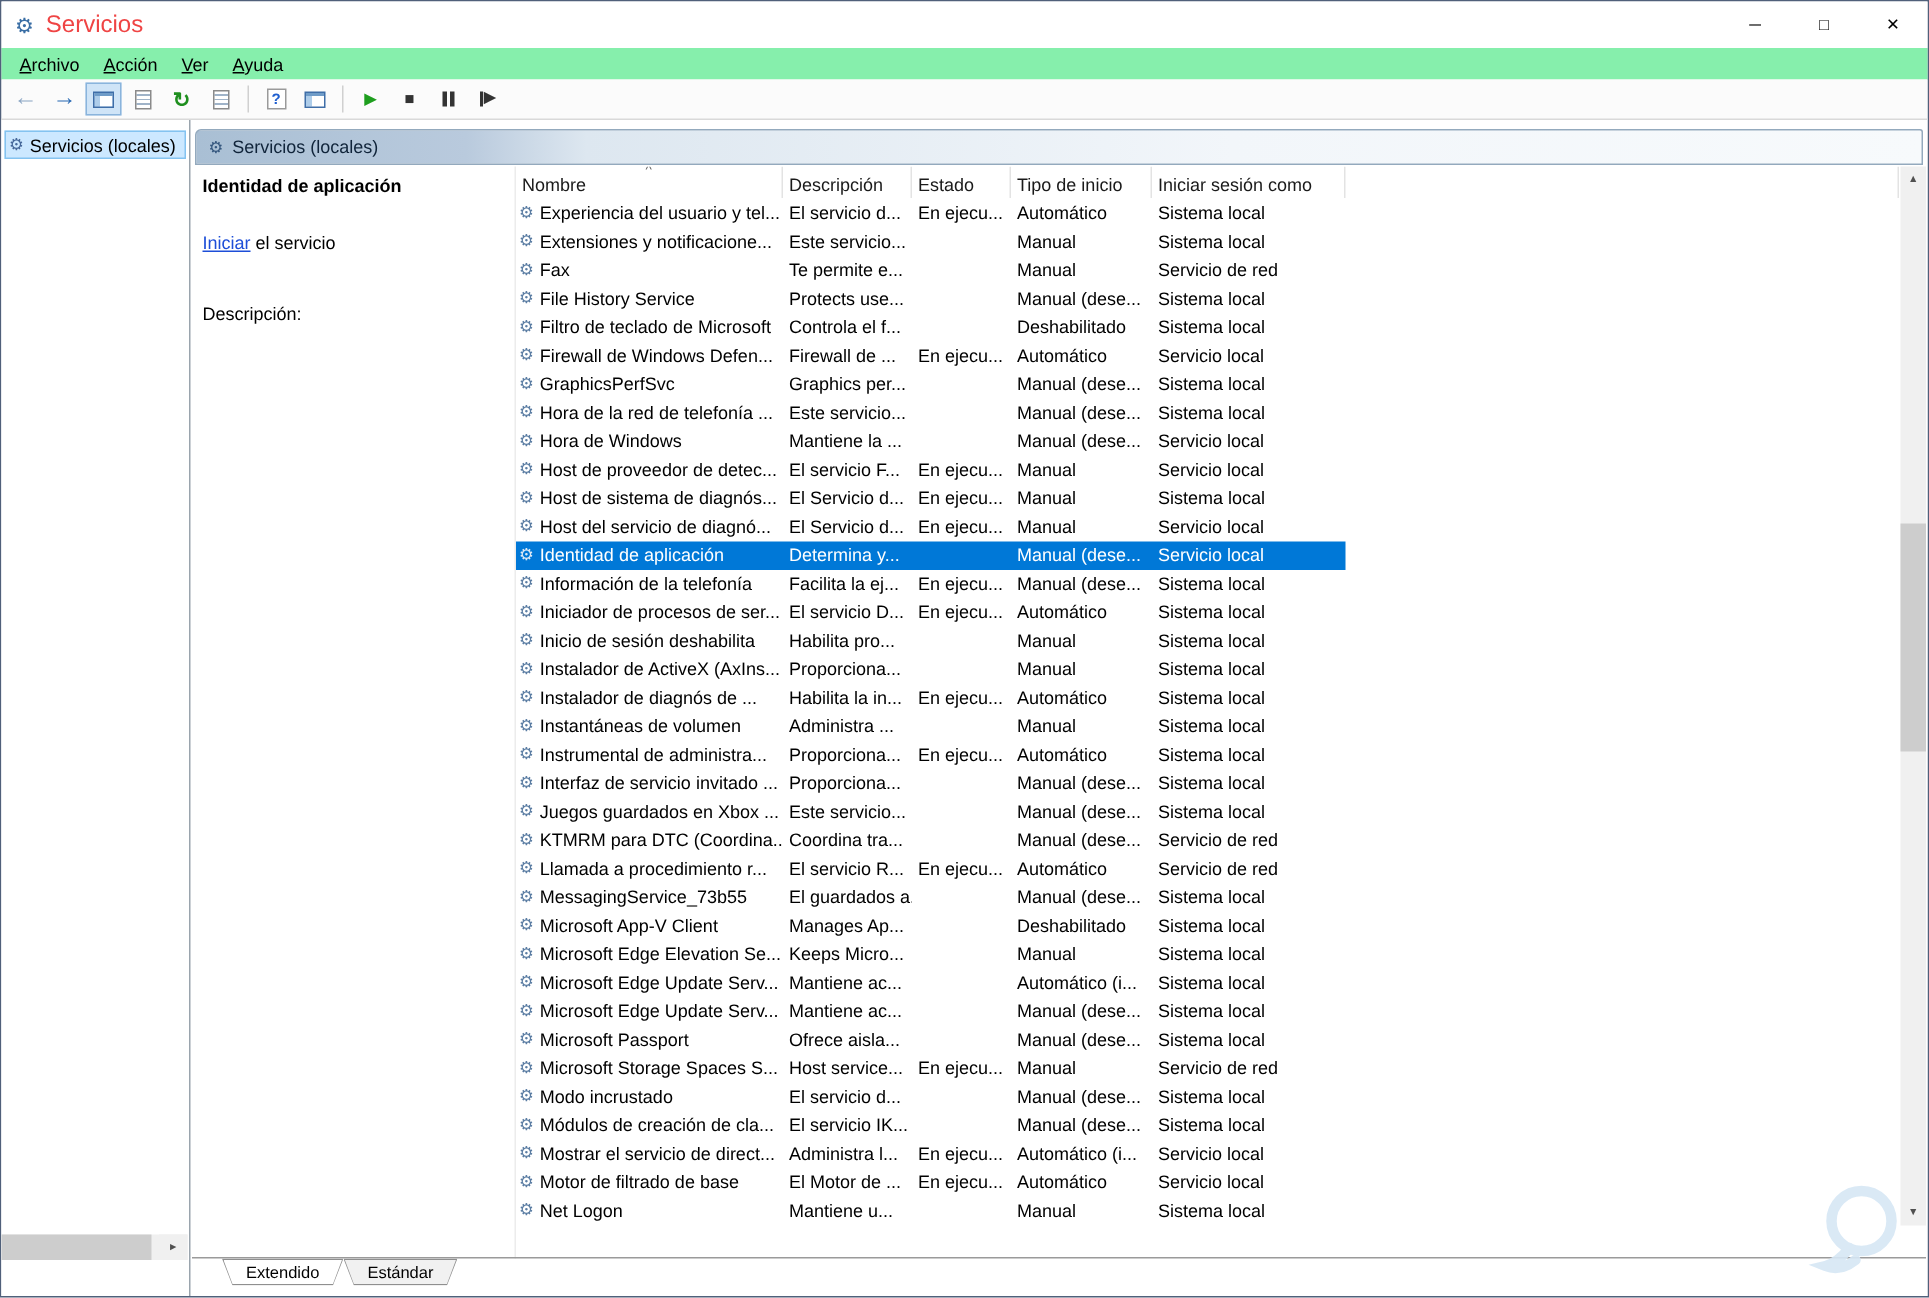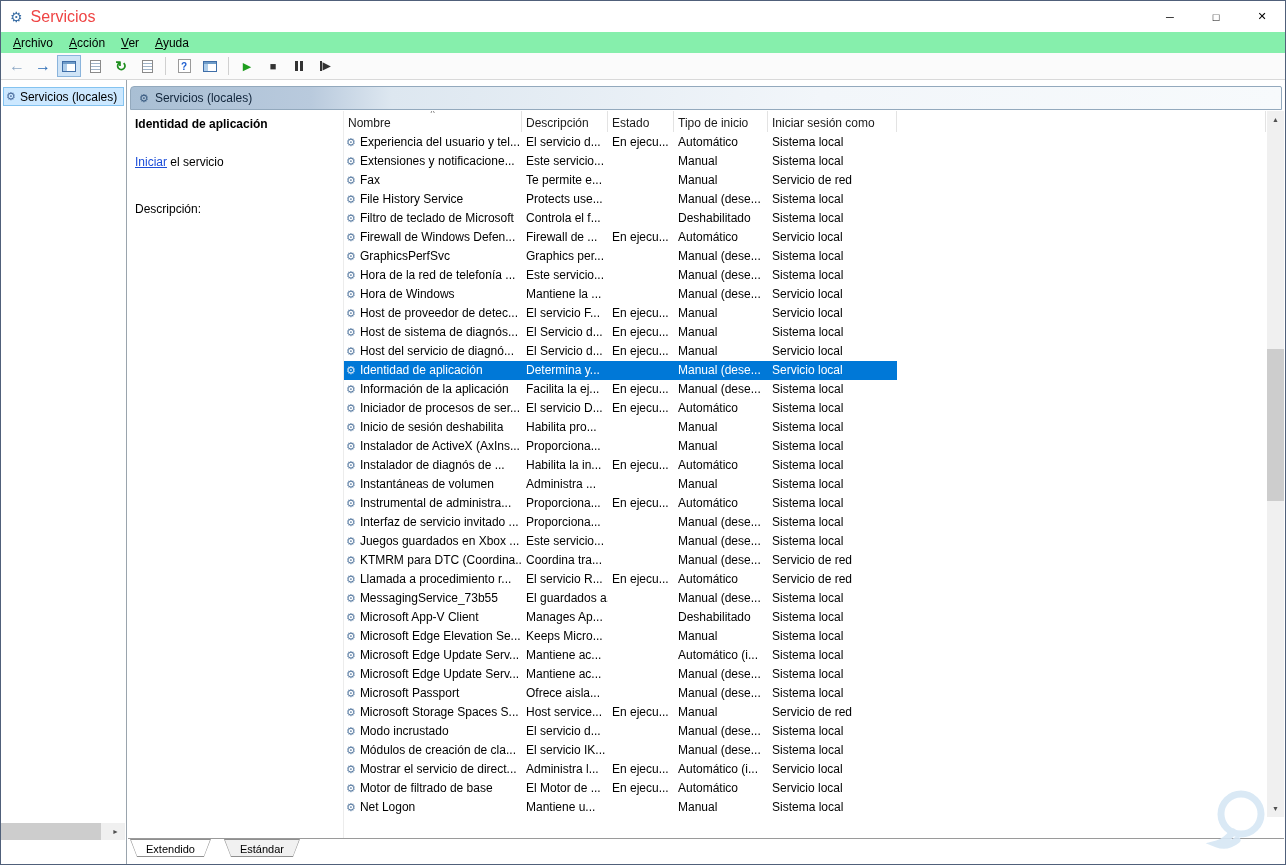--- a/index.html
+++ b/index.html
@@ -98,21 +98,21 @@
 
   
   .vscroll { position:absolute; right:0; top:31px; width:17px; bottom:46px; background:#f0f0f0; }
   .vs-btn { position:absolute; left:0; width:17px; height:17px; display:flex; align-items:center;
     justify-content:center; font-size:7px; color:#505050; }
   .vs-up { top:0; } .vs-down { bottom:0; }
   .vs-thumb { position:absolute; left:0; width:17px; top:238px; height:152px; background:#cdcdcd; }
 
   
   .tabs-row { position:absolute; left:0; right:0; bottom:24px; height:0; border-top:1px solid #9a9a9a; }
-  .tabs { position:absolute; left:2px; top:0; display:flex;gap:13px; }
+  .tabs { position:absolute; left:20px; top:0; display:flex; }
   .tab { position:relative; height:18px; padding:0 6px; }
   .tab-shape { position:absolute; inset:0; background:#8f8f8f;
     clip-path:polygon(0 0, 100% 0, calc(100% - 7px) 100%, 7px 100%); }
   .tab-inner { position:absolute; inset:1px 1px 1px 1px; background:#f1f1f1;
     clip-path:polygon(0 0, 100% 0, calc(100% - 6px) 100%, 6px 100%); }
   .tab-label { position:relative; z-index:2; font-size:11px; line-height:17px; padding:0 10px; color:#000; }
   .tab.active .tab-inner { background:#fff; }
 
   
   .watermark { position:absolute; right:6px; bottom:2px; width:82px; height:82px; opacity:0.9; }
@@ -353,21 +353,21 @@
                 <span class="nm">Identidad de aplicación</span>
               </div>
     <div class="cell">Determina y...</div>
     <div class="cell"></div>
     <div class="cell">Manual (dese...</div>
     <div class="cell">Servicio local</div>
   </div>
             <div class="lrow">
     <div class="cell c-name">
                 <span class="svc">⚙</span>
-                <span class="nm">Información de la aplicación</span>
+                <span class="nm">Información de la telefonía</span>
               </div>
     <div class="cell">Facilita la ej...</div>
     <div class="cell">En ejecu...</div>
     <div class="cell">Manual (dese...</div>
     <div class="cell">Sistema local</div>
   </div>
             <div class="lrow">
     <div class="cell c-name">
                 <span class="svc">⚙</span>
                 <span class="nm">Iniciador de procesos de ser...</span>

